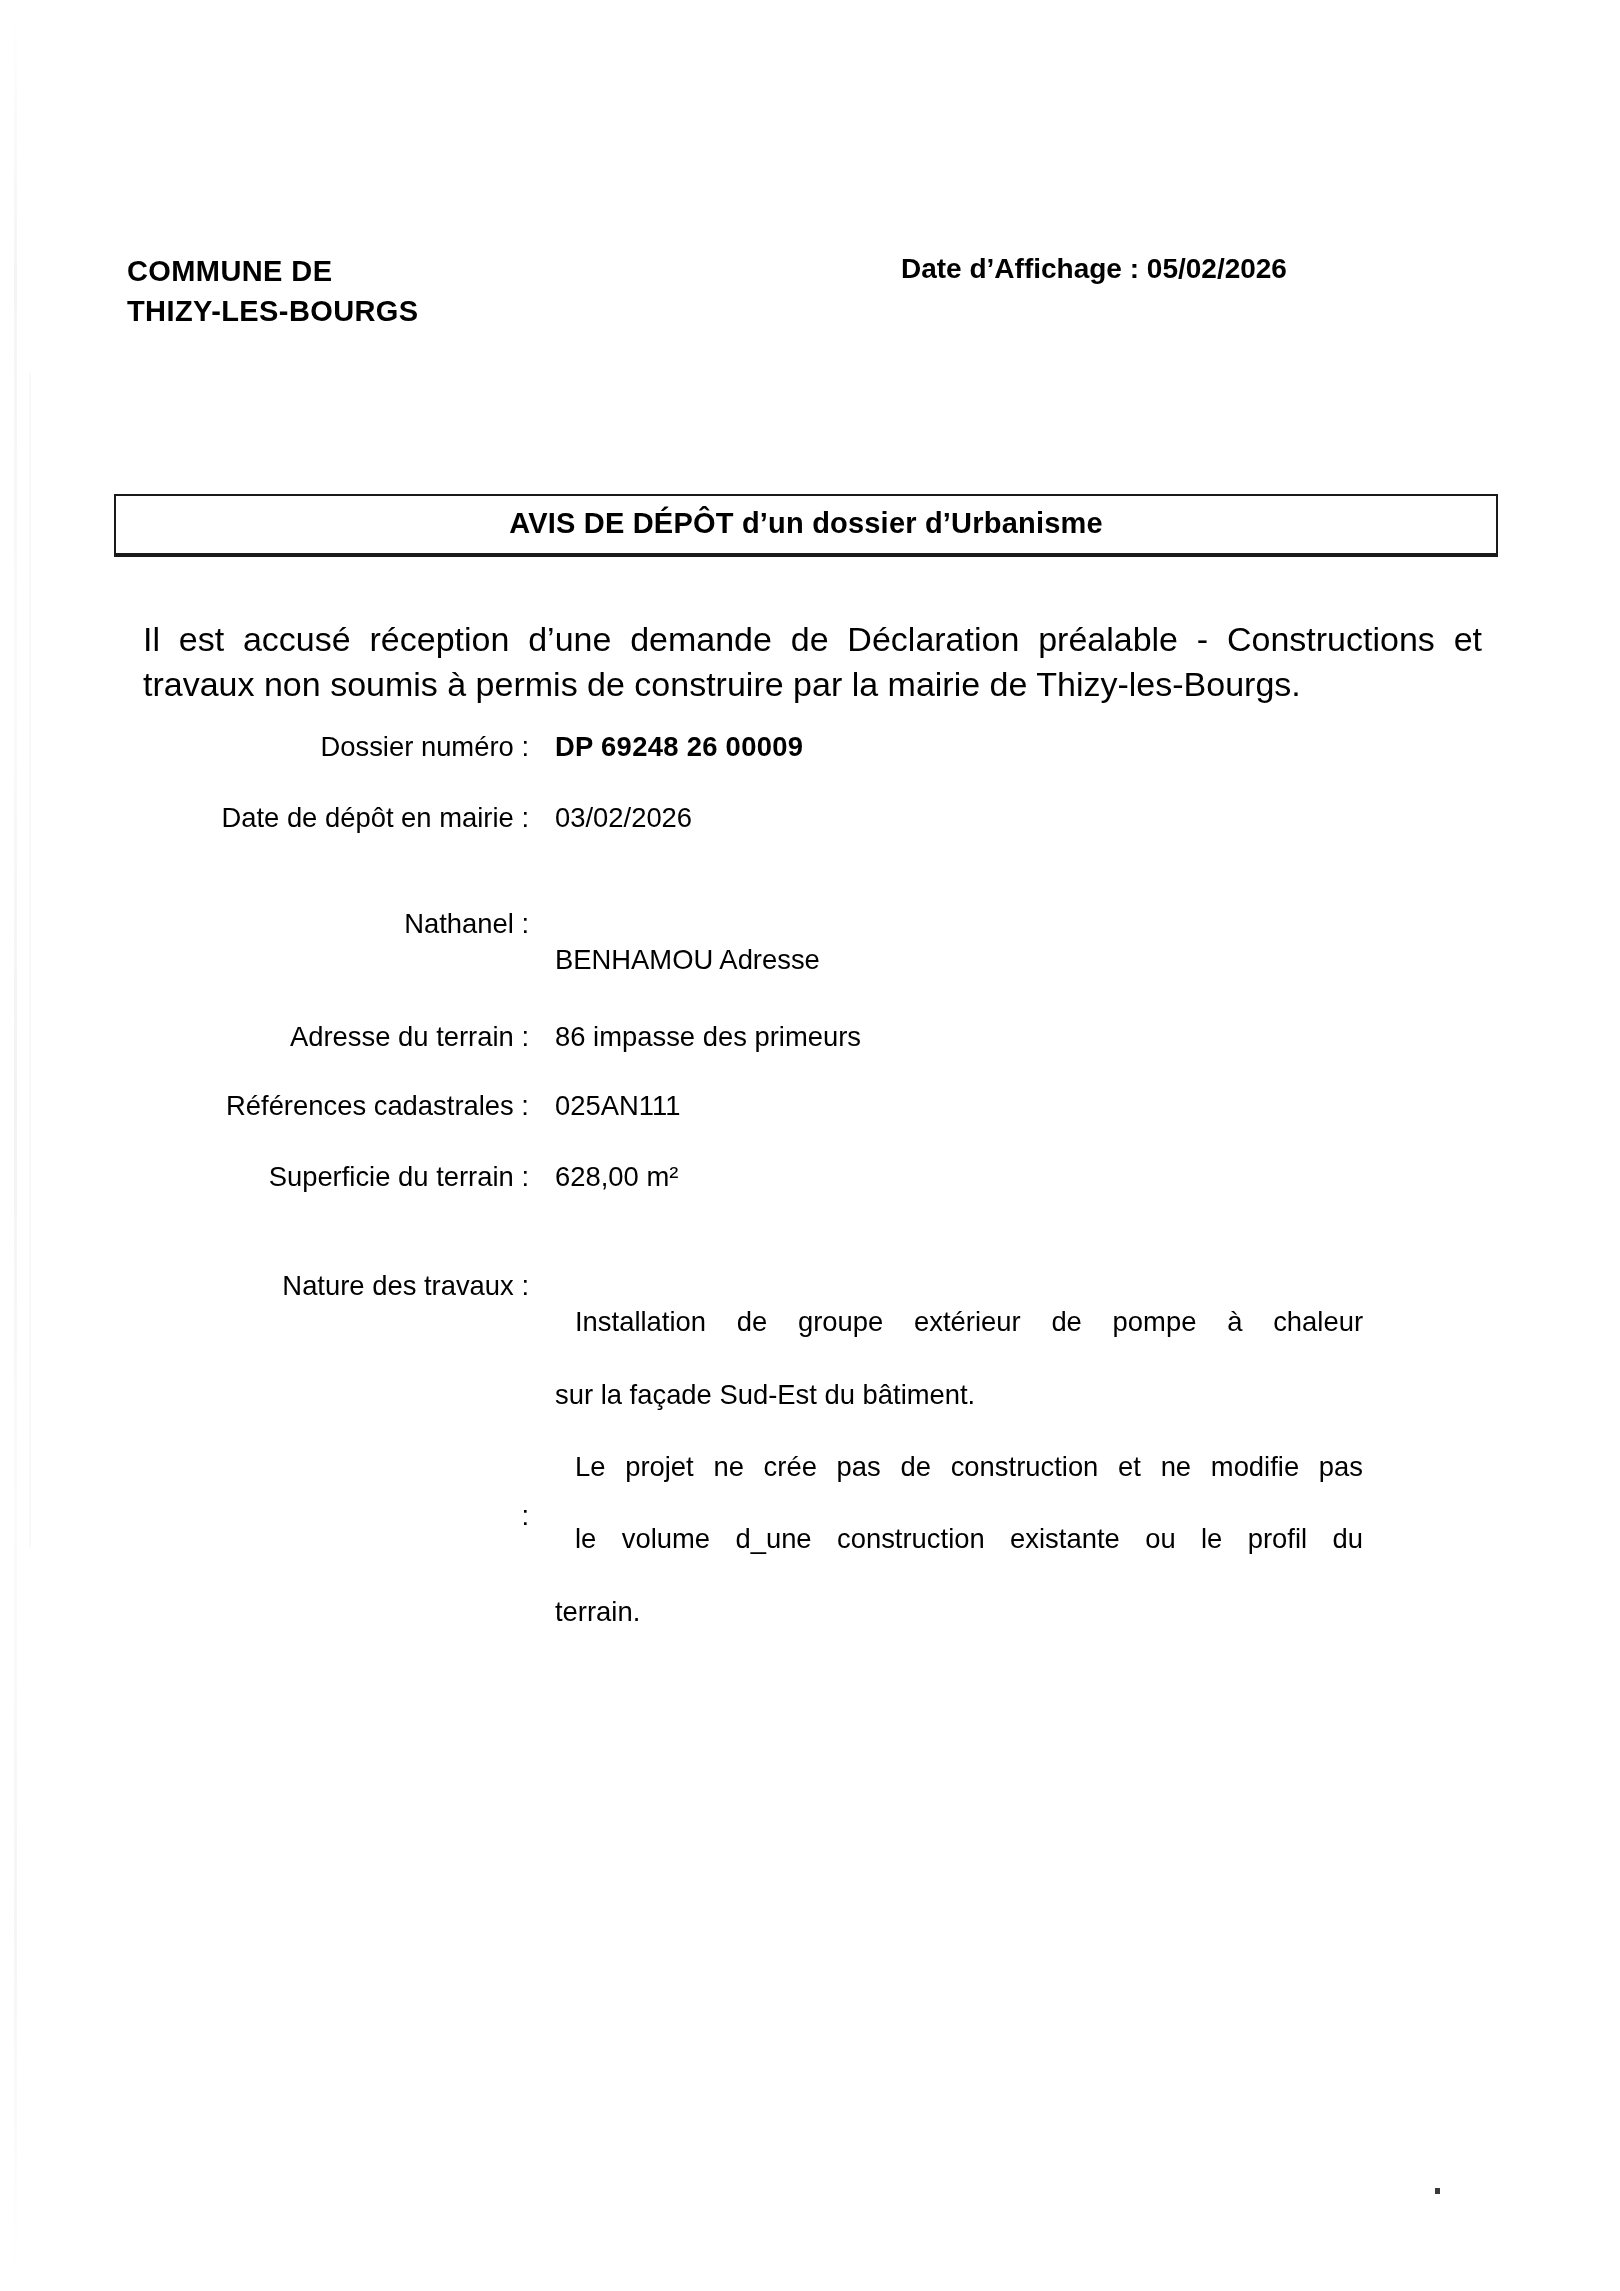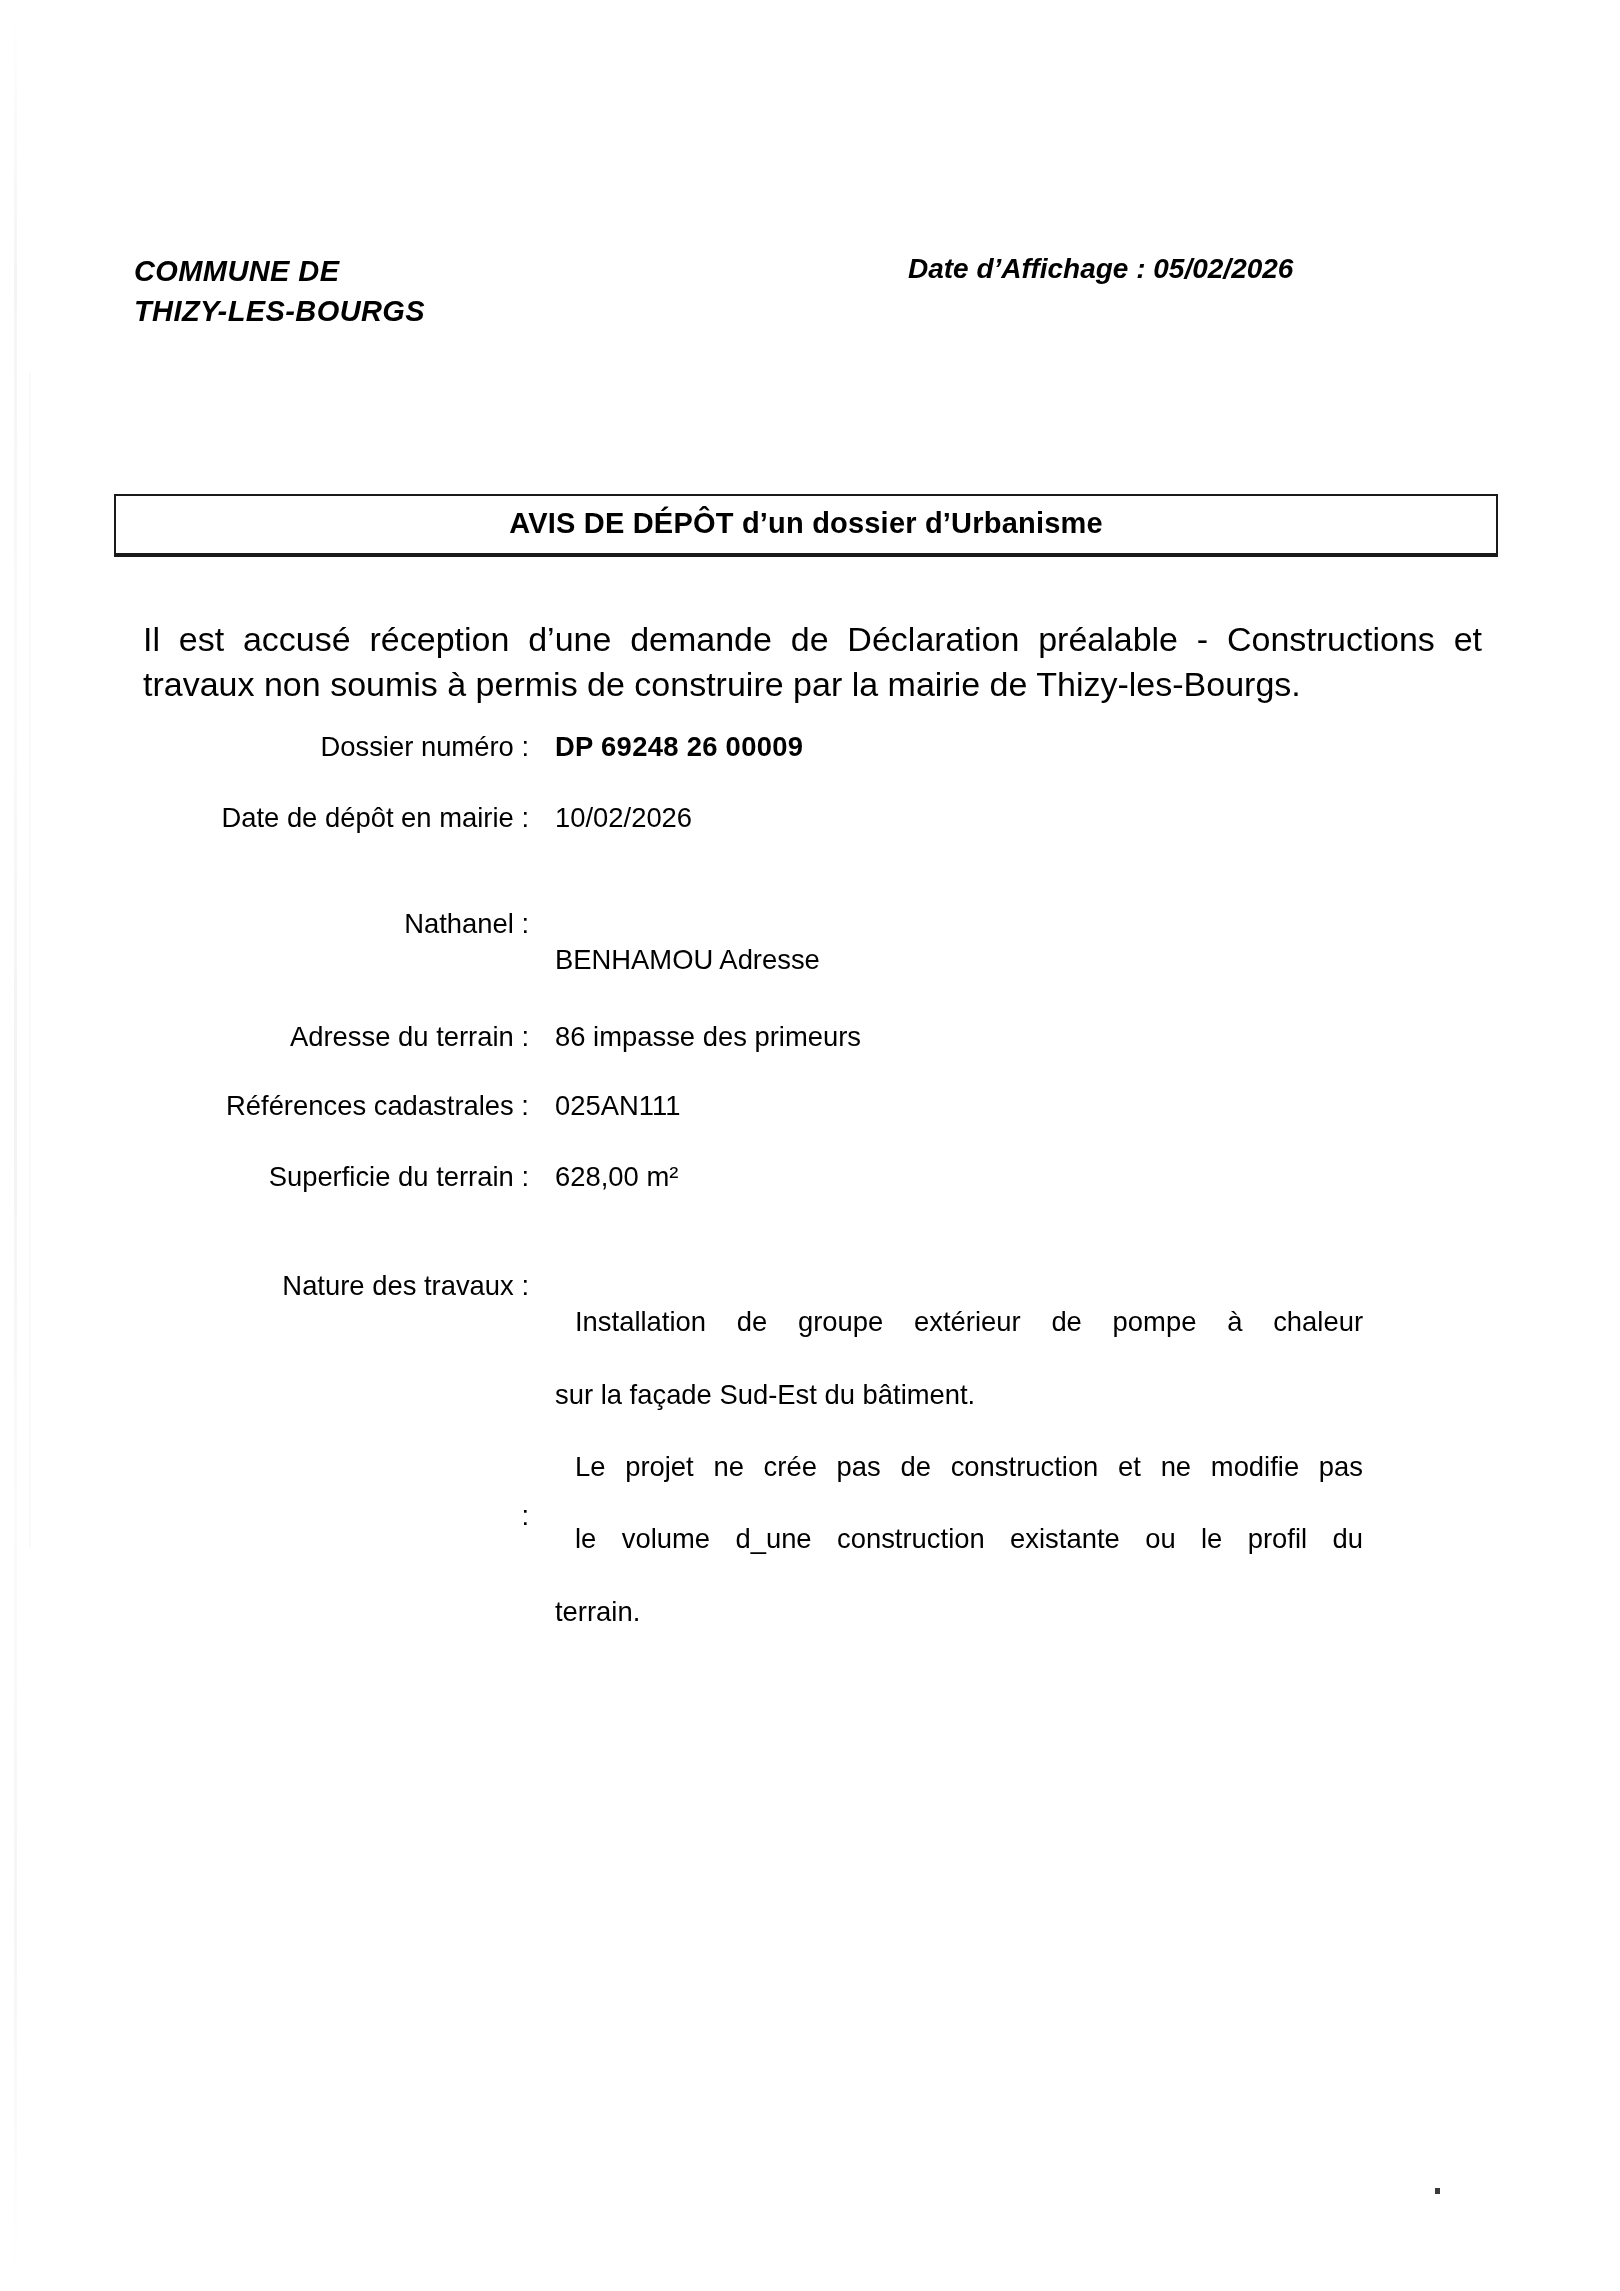--- a/index.html
+++ b/index.html
@@ -48,24 +48,23 @@
     left: 1435px;
     top: 2188px;
     width: 4.9px;
     height: 5.9px;
     background: #3a3a3a;
   }
 
   
   .header-block {
     position: absolute;
-    left: 134px;
+    left: 127px;
     top: 251px;
     width: 1333px;
-    font-style: italic;
   }
   .commune {
     font-size: 29px;
     font-weight: bold;
     line-height: 1.38;
     letter-spacing: 0.4px;
   }
   .commune-line { display: block; white-space: pre; }
   .affichage {
     position: absolute;
@@ -179,21 +178,21 @@
     <span class="lastline">non soumis à permis de construire par la mairie de Thizy-les-Bourgs.</span>
   </div>
 
   <div class="field field-dossier">
     <span class="label">Dossier numéro :</span>
     <span class="value bold">DP 69248 26 00009</span>
   </div>
 
   <div class="field field-datedepot">
     <span class="label">Date de dépôt en mairie :</span>
-    <span class="value">10/02/2026</span>
+    <span class="value">03/02/2026</span>
   </div>
 
   <div class="field field-demandeur">
     <span class="label">Nathanel :</span>
     <span class="value">
       <span class="nature-line">BENHAMOU Adresse</span>
     </span>
   </div>
 
   <div class="field field-adresse">

